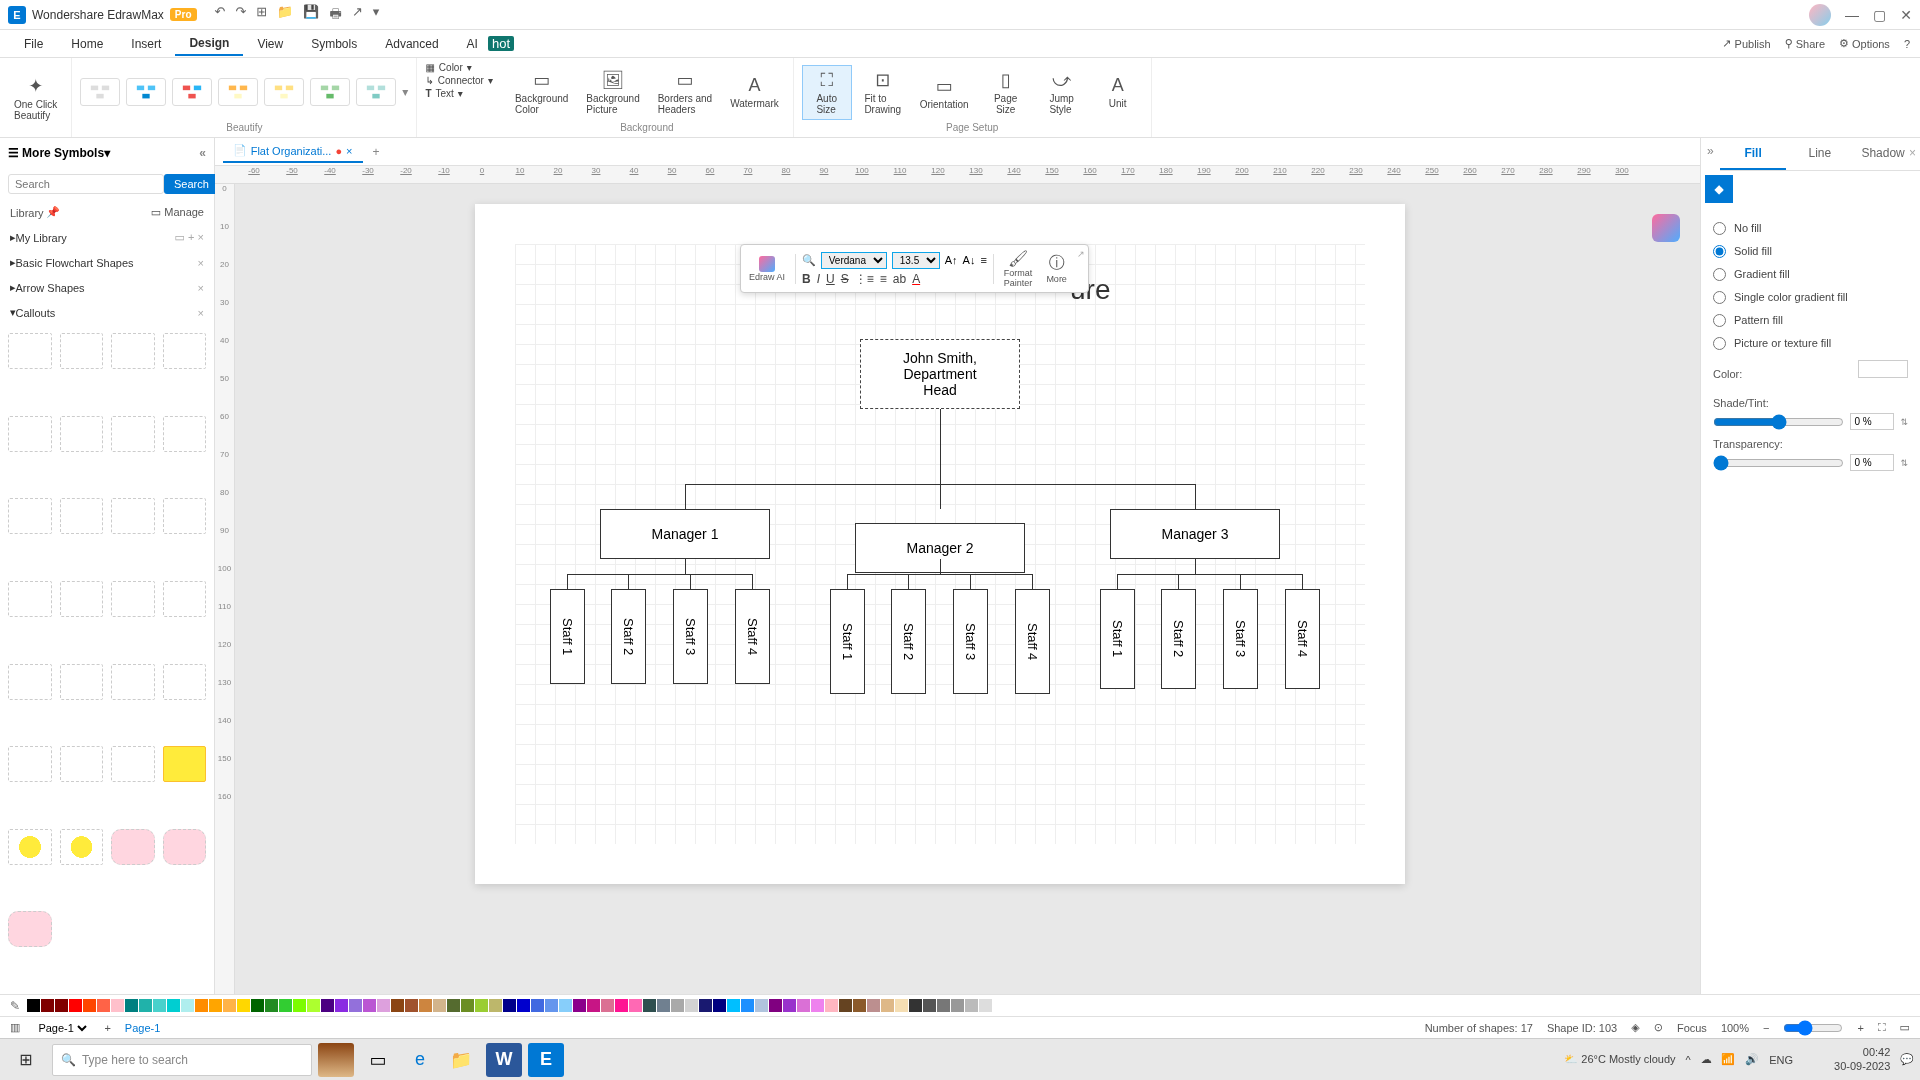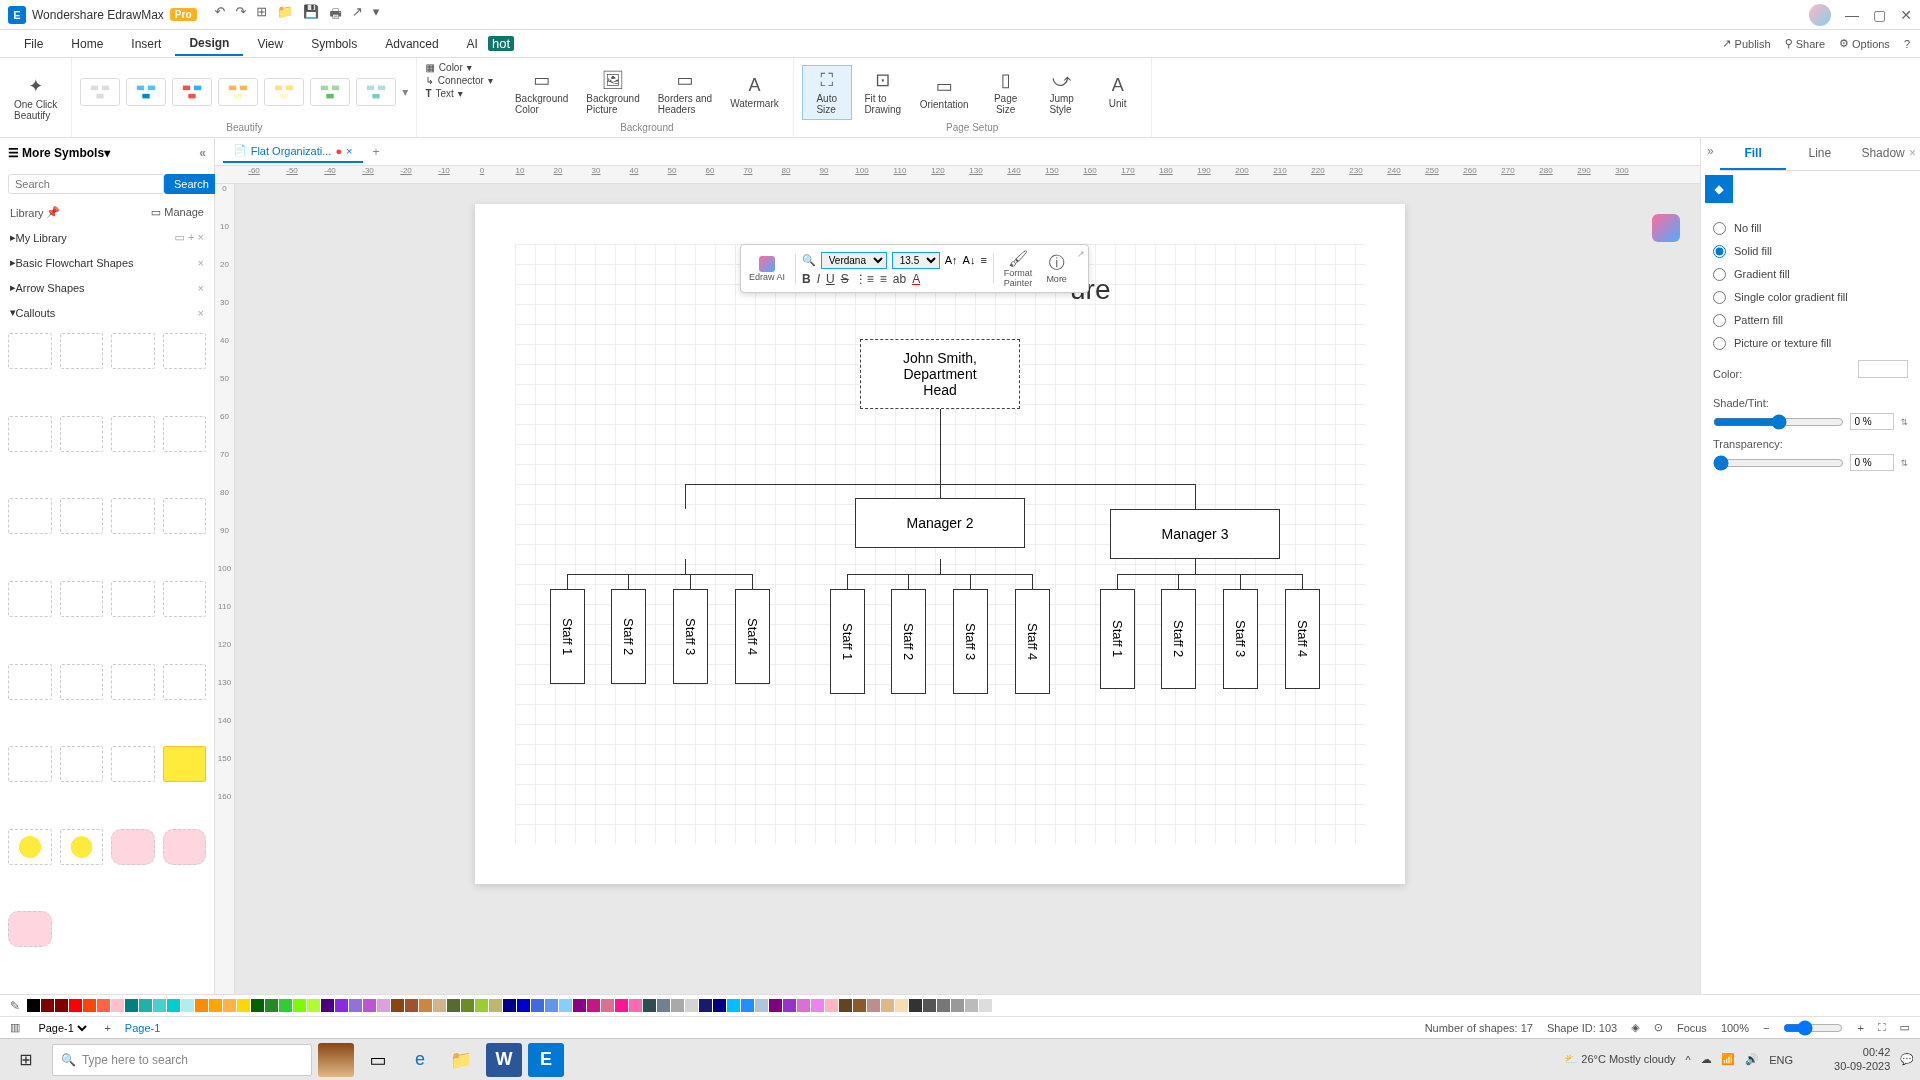--- a/index.html
+++ b/index.html
@@ -473,21 +473,22 @@
             <div class="orgbox sel" style="left:345px;top:95px;width:160px;height:70px;white-space:pre-line;">John Smith,
 Department
 Head</div>
 
             <div class="orgline" style="left:425px;top:165px;width:1px;height:75px;"></div>
             <div class="orgline" style="left:170px;top:240px;width:510px;height:1px;"></div>
             <div class="orgline" style="left:170px;top:240px;width:1px;height:25px;"></div>
             <div class="orgline" style="left:425px;top:240px;width:1px;height:25px;"></div>
             <div class="orgline" style="left:680px;top:240px;width:1px;height:25px;"></div>
 
-            <div class="orgbox" style="left:340px;top:254px;width:170px;height:50px;">Manager 2</div>
+            <div class="orgbox" style="left:85px;top:265px;width:170px;height:50px;">Manager 1</div>
+            <div class="orgbox" style="left:340px;top:279px;width:170px;height:50px;">Manager 2</div>
             <div class="orgbox" style="left:595px;top:265px;width:170px;height:50px;">Manager 3</div>
 
             <div class="orgline" style="left:170px;top:315px;width:1px;height:15px;"></div>
             <div class="orgline" style="left:52px;top:330px;width:185px;height:1px;"></div>
             <div class="orgline" style="left:52px;top:330px;width:1px;height:15px;"></div>
               <div class="orgline" style="left:113px;top:330px;width:1px;height:15px;"></div>
               <div class="orgline" style="left:175px;top:330px;width:1px;height:15px;"></div>
               <div class="orgline" style="left:237px;top:330px;width:1px;height:15px;"></div>
 
             <div class="orgline" style="left:425px;top:315px;width:1px;height:15px;"></div>

